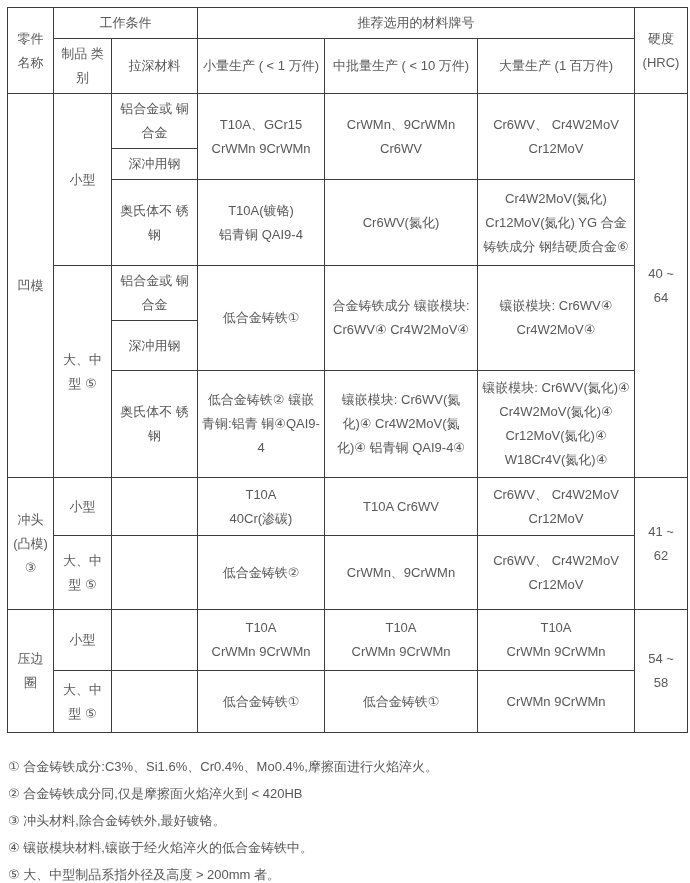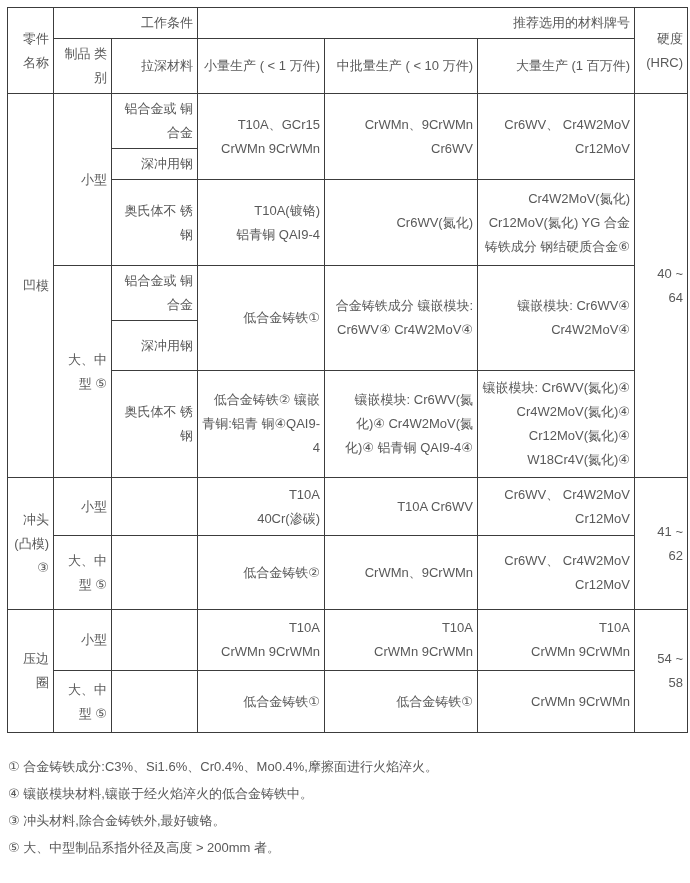--- a/index.html
+++ b/index.html
@@ -14,21 +14,21 @@
     border-collapse:collapse;
     table-layout:fixed;
     width:680px;
   }
   table.mat td{
     border:1px solid #3c3c3c;
     font-size:13px;
     line-height:24px;
     padding:3px 4px;
     vertical-align:middle;
-    text-align:right;
+    text-align:center;
     white-space:pre-line;
     overflow-wrap:break-word;
     word-break:break-word;
     background:#ffffff;
   }
   table.mat td.hd{vertical-align:middle;}
   .notes{margin-top:20px;padding-left:1px;}
   .note{
     font-size:13px;
     line-height:27px;
@@ -148,18 +148,19 @@
         <td></td>
         <td>低合金铸铁①</td>
         <td>低合金铸铁①</td>
         <td>CrWMn 9CrWMn</td>
       </tr>
     </tbody>
   </table>
 
   <div class="notes">
     <div class="note">① 合金铸铁成分:C3%、Si1.6%、Cr0.4%、Mo0.4%,摩擦面进行火焰淬火。</div>
+    <div class="note">② 合金铸铁成分同,仅是摩擦面火焰淬火到 &lt; 420HB</div>
+    <div class="note">③ 冲头材料,除合金铸铁外,最好镀铬。</div>
     <div class="note">④ 镶嵌模块材料,镶嵌于经火焰淬火的低合金铸铁中。</div>
-    <div class="note">③ 冲头材料,除合金铸铁外,最好镀铬。</div>
     <div class="note">⑤ 大、中型制品系指外径及高度 &gt; 200mm 者。</div>
 
   </div>
 </div>
 
 </body></html>

